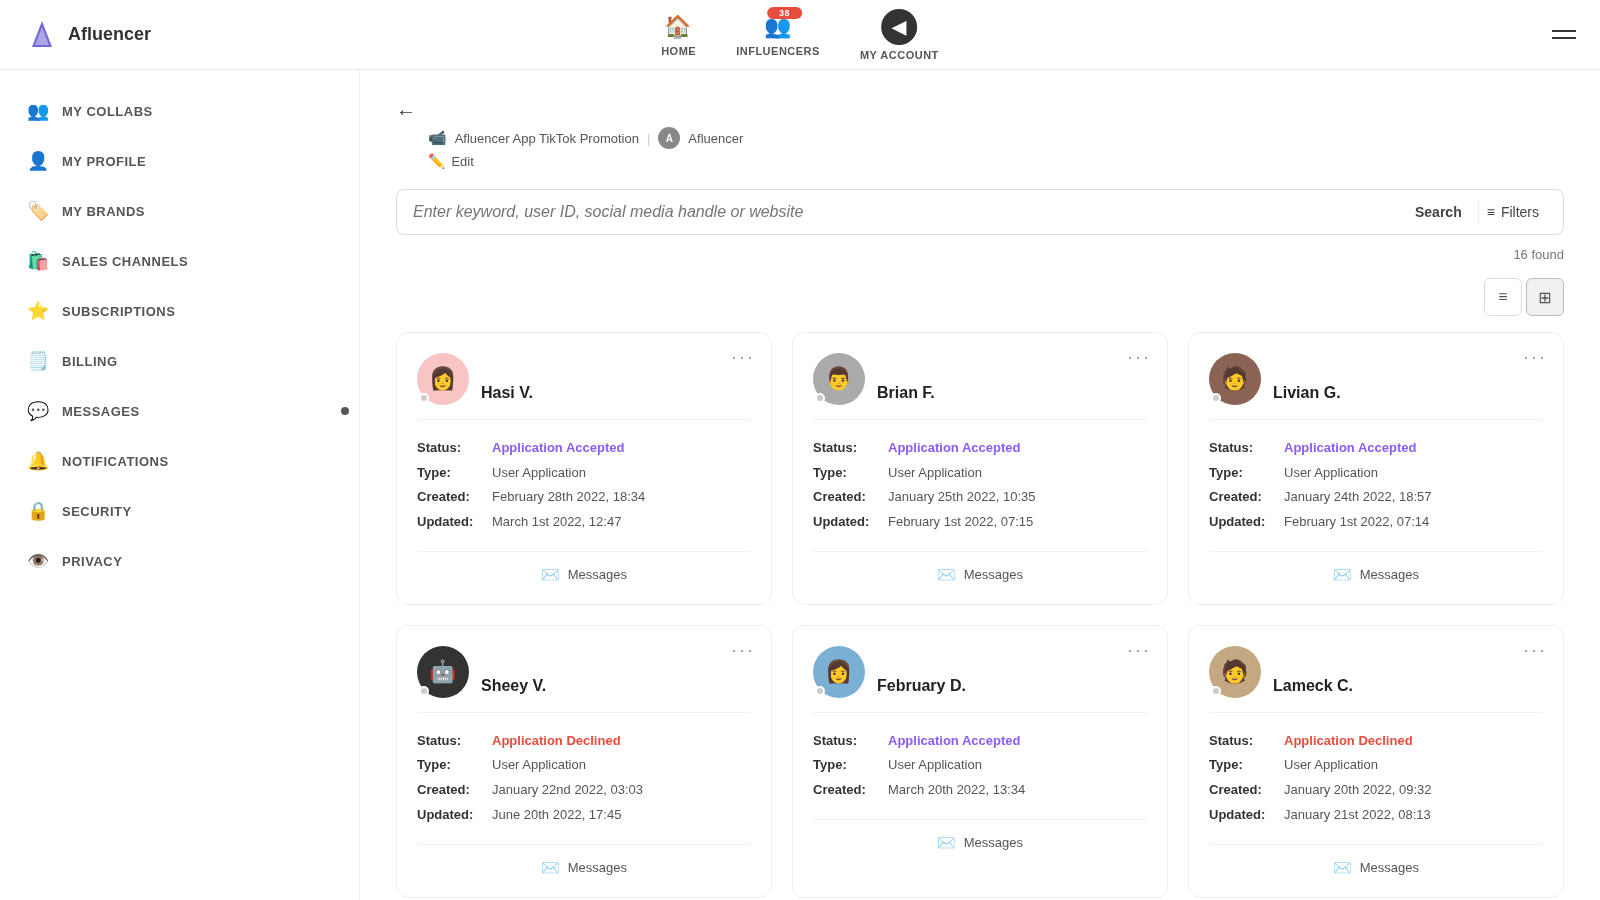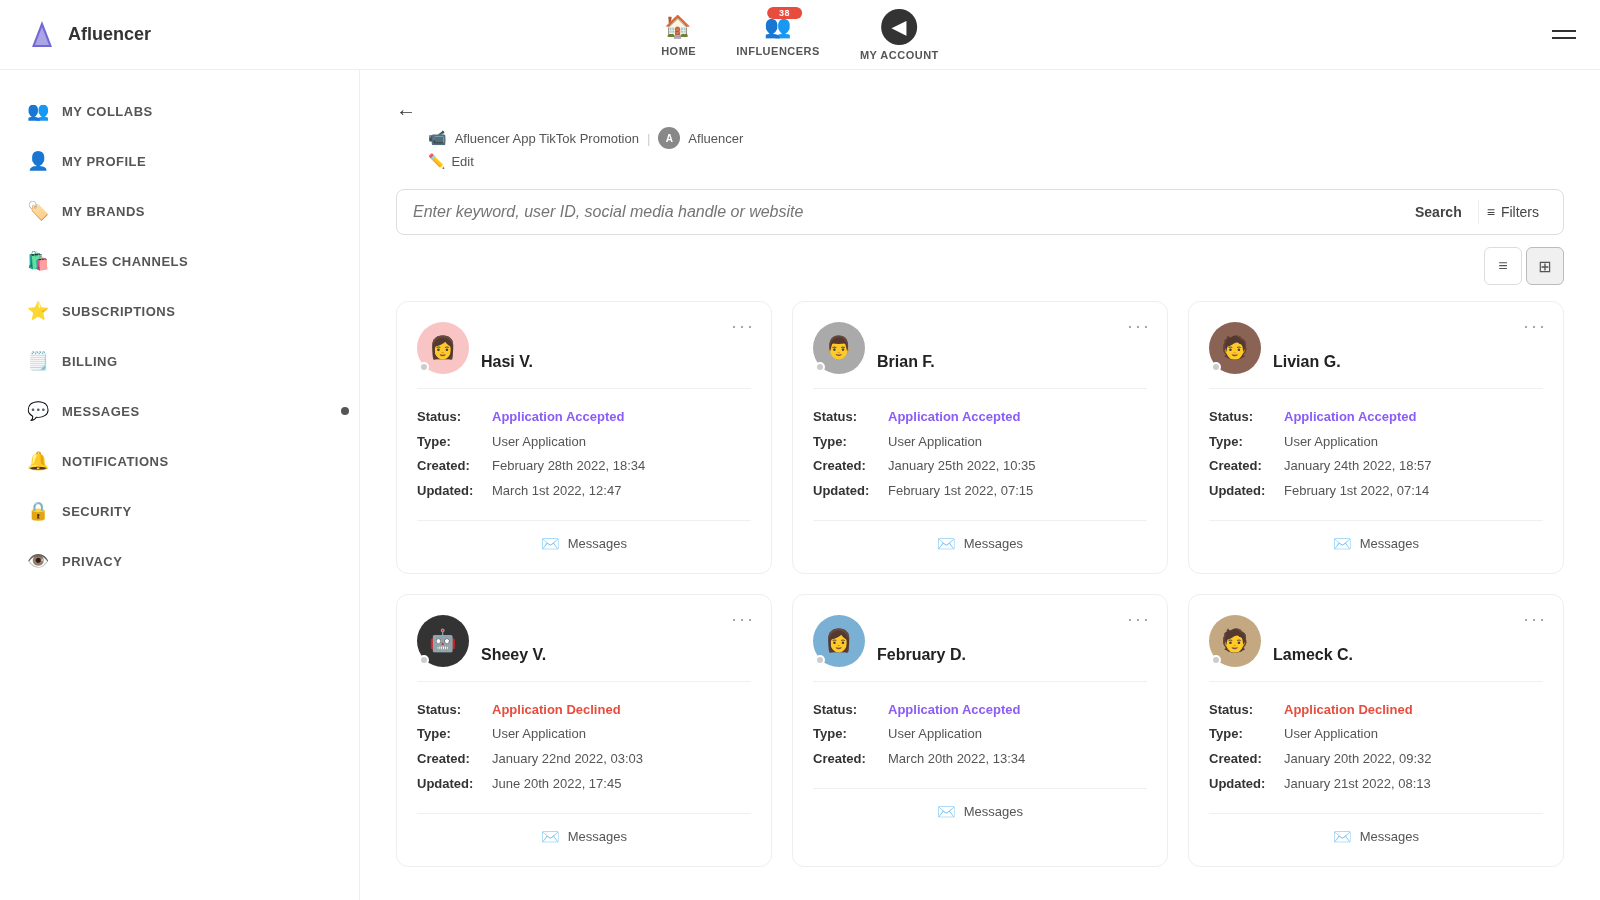--- a/index.html
+++ b/index.html
@@ -490,20 +490,23 @@
 
     <div class="search-bar-container">
       <input class="search-input" type="text" placeholder="Enter keyword, user ID, social media handle or website" style="">
       <button class="search-btn">Search</button>
       <button class="filter-btn">
         <span>≡</span>
         <span>Filters</span>
       </button>
     </div>
 
+    <div class="results-row">
+      <span>16 found</span>
+    </div>
 
     <div class="view-toggle">
       <button class="view-btn">
         <span>≡</span>
       </button>
       <button class="view-btn active">
         <span>⊞</span>
       </button>
     </div>
 

